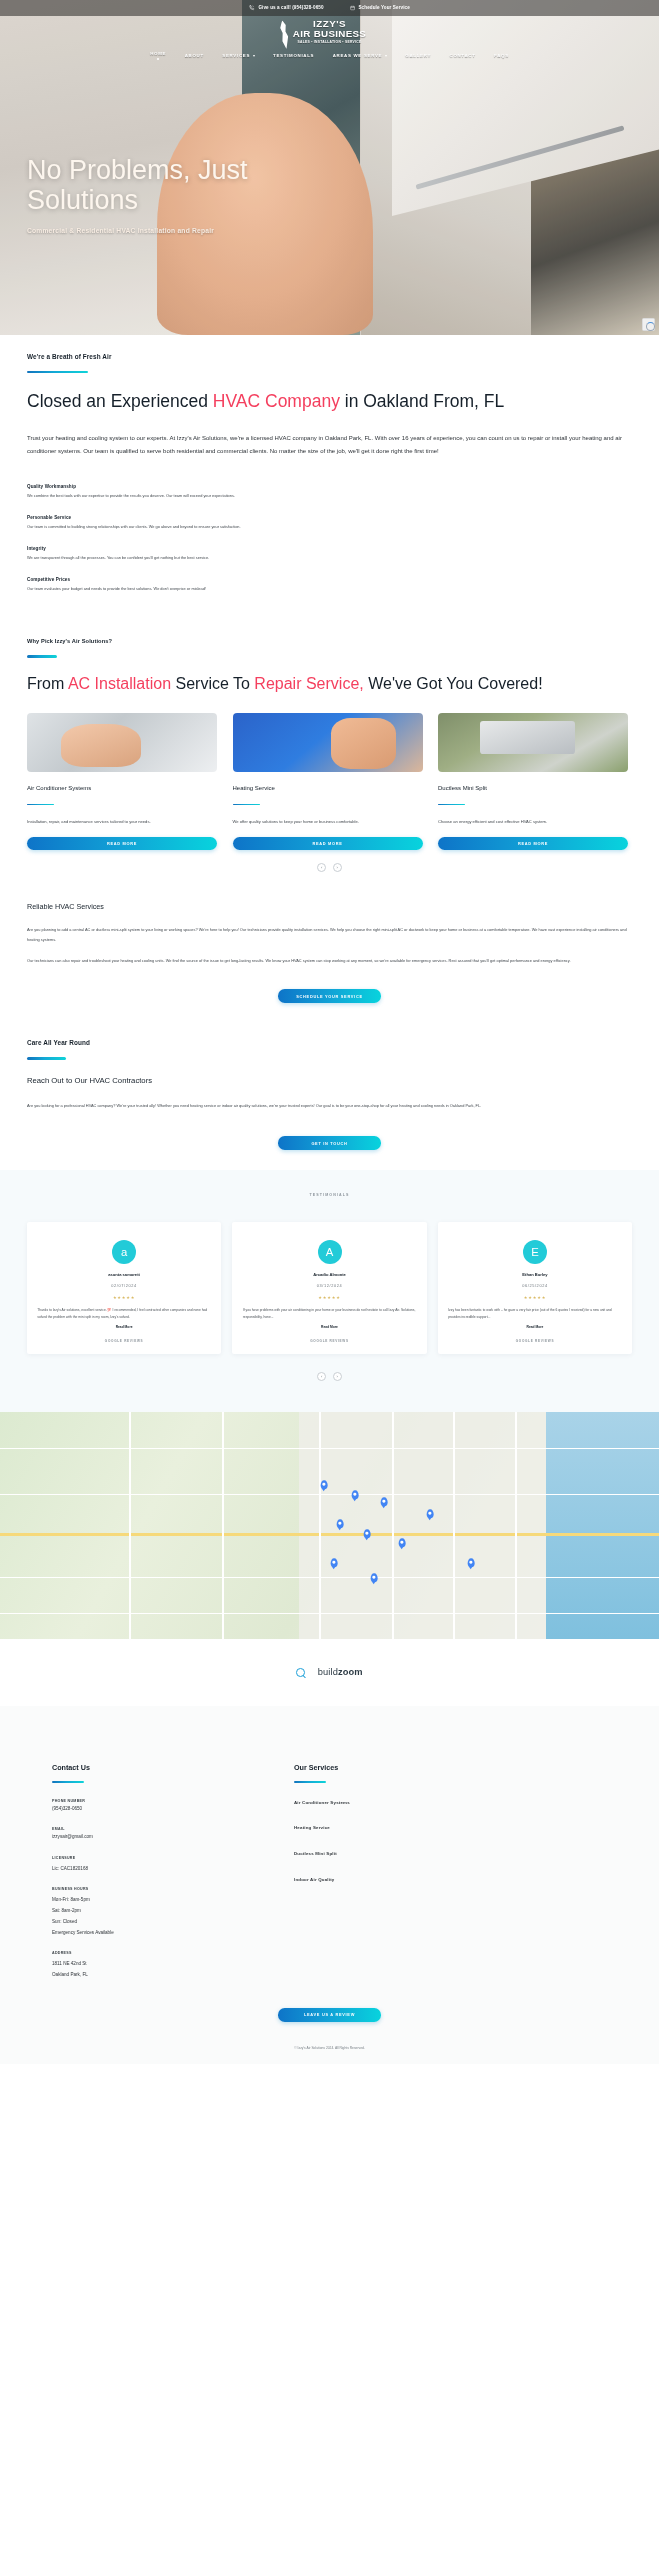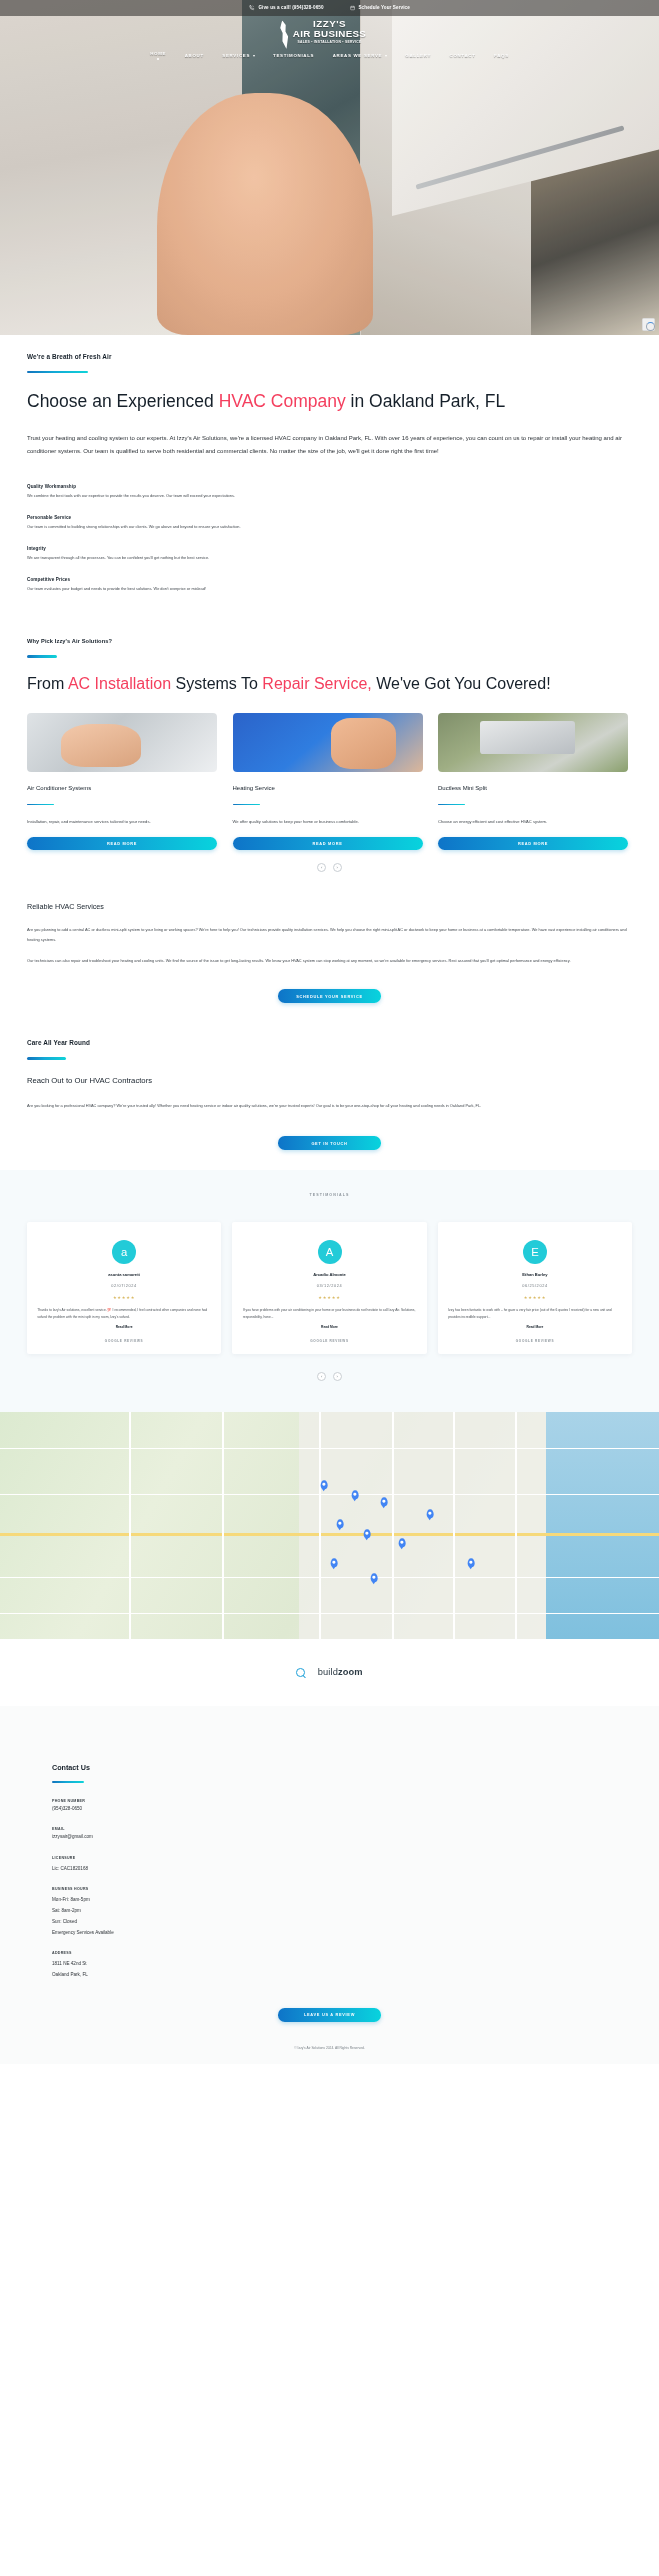--- a/index.html
+++ b/index.html
@@ -275,29 +275,36 @@
       </a>
       <a class="nav-item">
         <span>CONTACT</span>
       </a>
       <a class="nav-item">
         <span>FAQS</span>
       </a>
     </div>
   </div>
 
+  <div class="hero-copy">
+    <div class="hero-title">
+      <div>No Problems, Just</div>
+      <div>Solutions</div>
+    </div>
+    <div class="hero-sub">Commercial &amp; Residential HVAC Installation and Repair</div>
+  </div>
 
   <div class="recaptcha-badge"></div>
 </div>
 
 <div class="section" style="padding-top:17.5px;">
   <div class="eyebrow">We're a Breath of Fresh Air</div>
   <div class="rule"></div>
   <h1 class="big-title">
-    <span>Choose an Experienced </span><span class="accent-red">HVAC Company</span><span> in Oakland Park, FL</span>
+    <span>Closed an Experienced </span><span class="accent-red">HVAC Company</span><span> in Oakland From, FL</span>
   </h1>
   <p class="body-text" style="margin-top:18.5px;">Trust your heating and cooling system to our experts. At Izzy's Air Solutions, we're a licensed HVAC company in Oakland Park, FL. With over 16 years of experience, you can count on us to repair or install your heating and air conditioner systems. Our team is qualified to serve both residential and commercial clients. No matter the size of the job, we'll get it done right the first time!</p>
 
   <div style="margin-top:25px;">
     <div style="margin-bottom:15.5px;">
       <div class="feat-title">Quality Workmanship</div>
       <div class="feat-text">We combine the best tools with our expertise to provide the results you deserve. Our team will exceed your expectations.</div>
     </div>
     <div style="margin-bottom:15.5px;">
       <div class="feat-title">Personable Service</div>
@@ -311,21 +318,21 @@
       <div class="feat-title">Competitive Prices</div>
       <div class="feat-text">Our team evaluates your budget and needs to provide the best solutions. We don't overprice or mislead!</div>
     </div>
   </div>
 </div>
 
 <div class="section" style="padding-top:46px;">
   <div class="eyebrow" style="font-size:5.7px;">Why Pick Izzy's Air Solutions?</div>
   <div class="rule short"></div>
   <h2 class="big-title" style="font-size:16px;">
-    <span>From </span><span class="accent-red">AC Installation</span><span> Systems To </span><span class="accent-red">Repair Service,</span><span> We've Got You Covered!</span>
+    <span>From </span><span class="accent-red">AC Installation</span><span> Service To </span><span class="accent-red">Repair Service,</span><span> We've Got You Covered!</span>
   </h2>
 
   <div class="cards">
     <div class="card">
       <div class="card-img i1"></div>
       <div class="card-title">Air Conditioner Systems</div>
       <div class="card-rule"></div>
       <div class="card-text">Installation, repair, and maintenance services tailored to your needs.</div>
       <a class="btn readmore">READ MORE</a>
     </div>
@@ -459,20 +466,30 @@
       <div class="f-label">BUSINESS HOURS</div>
       <div class="f-value">Mon-Fri: 8am-5pm</div>
       <div class="f-value">Sat: 8am-2pm</div>
       <div class="f-value">Sun: Closed</div>
       <div class="f-value">Emergency Services Available</div>
       <div class="f-label">ADDRESS</div>
       <div class="f-value">1811 NE 42nd St</div>
       <div class="f-value">Oakland Park, FL</div>
     </div>
 
+    <div class="fc2">
+      <div class="f-title">Our Services</div>
+      <div class="f-rule"></div>
+      <div class="f-svc-list" style="margin-top:16.5px;">
+        <a class="f-link">Air Conditioner Systems</a>
+        <a class="f-link">Heating Service</a>
+        <a class="f-link">Ductless Mini Split</a>
+        <a class="f-link">Indoor Air Quality</a>
+      </div>
+    </div>
 
   </div>
 
   <div class="footer-btn-wrap">
     <a class="btn wide">LEAVE US A REVIEW</a>
   </div>
 </div>
 <div class="copyright">© Izzy's Air Solutions 2024. All Rights Reserved.</div>
 
 

